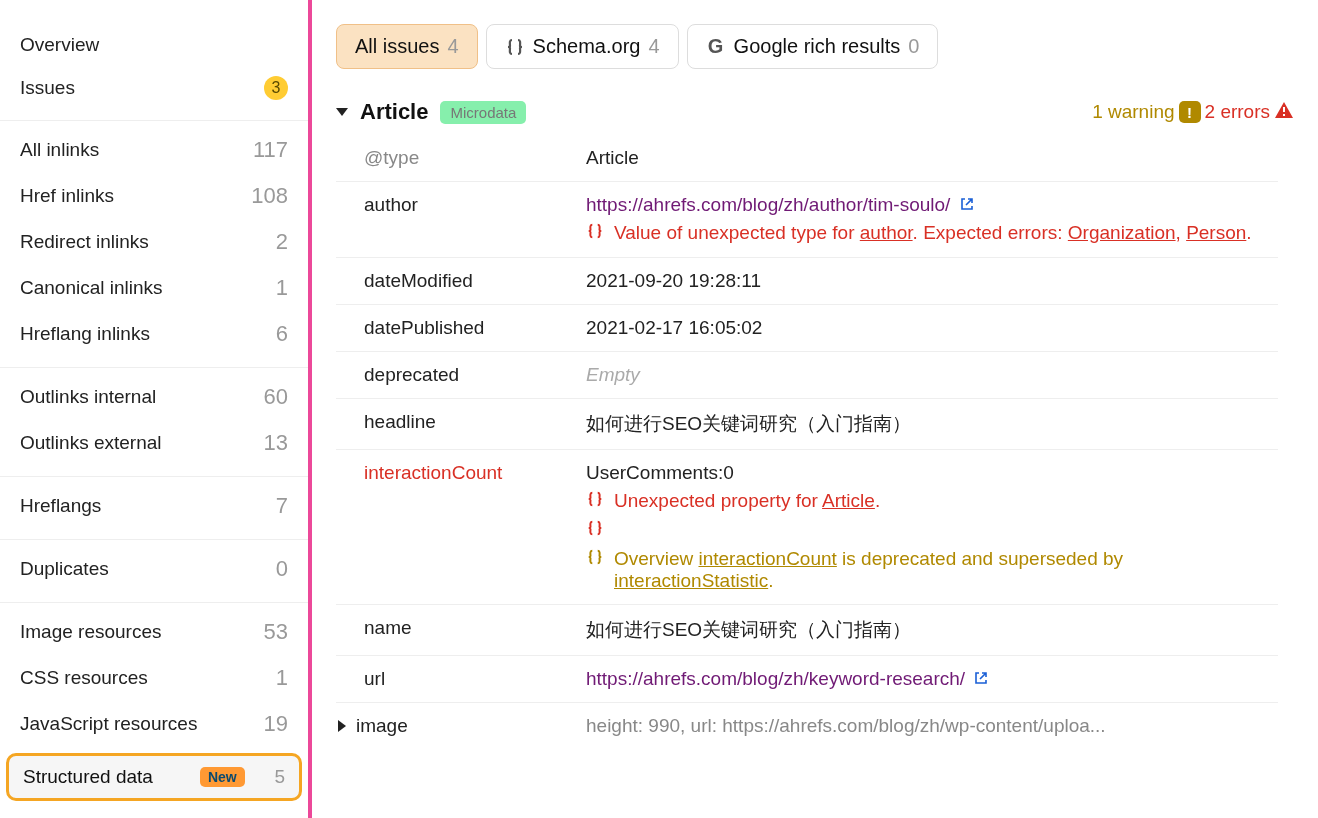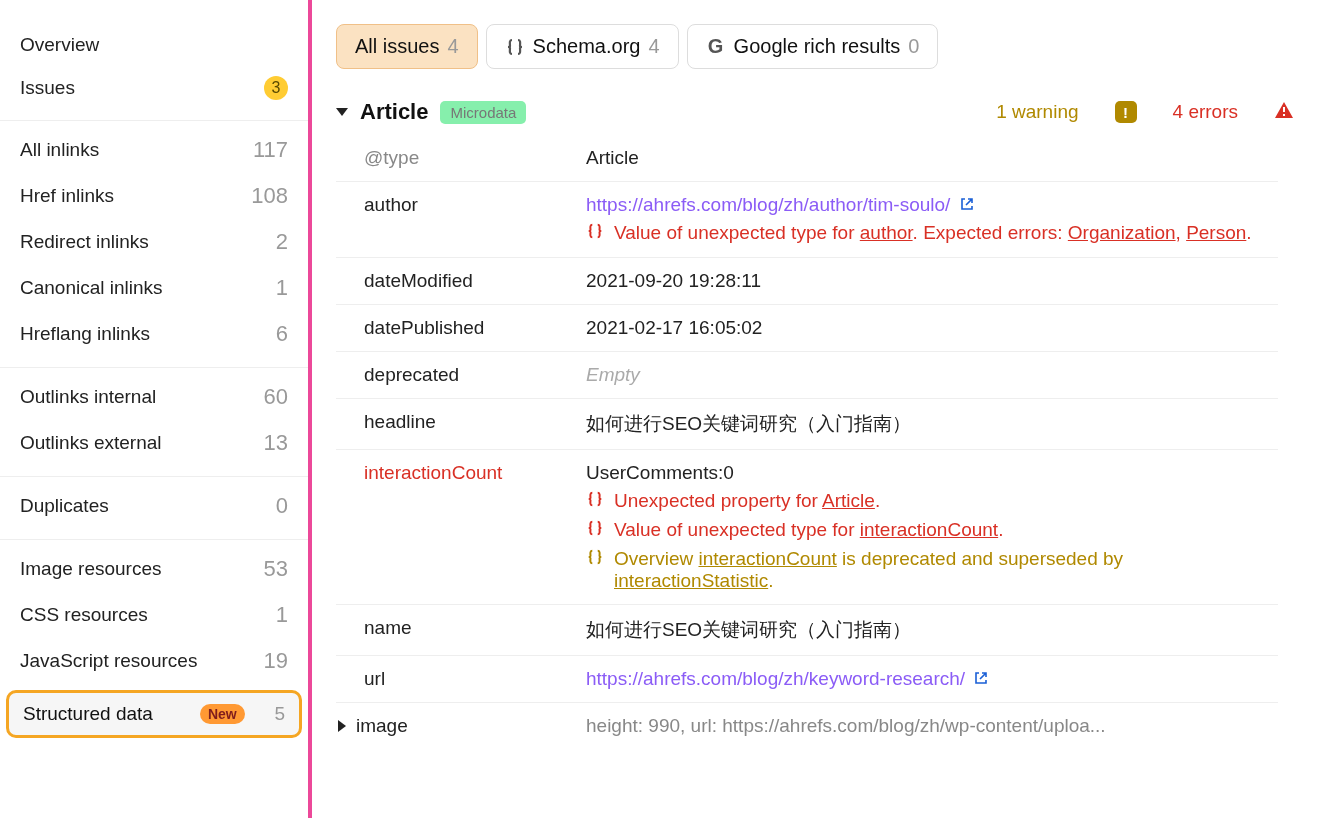--- a/index.html
+++ b/index.html
@@ -7,46 +7,46 @@
 .container { display: flex; width: 1318px; height: 818px; }
 .sidebar { width: 312px; border-right: 4px solid #ec4899; padding: 18px 0 0 0; display: flex; flex-direction: column; }
 .sidebar-group { border-bottom: 1px solid #eee; padding: 6px 0 10px 0; }
 .sidebar-item { display: flex; justify-content: space-between; align-items: center; padding: 10px 20px 10px 20px; cursor: pointer; font-size: 19px; }
 .sidebar-item .label { color: #222; }
 .sidebar-item .count { color: #999; font-size: 22px; }
 .badge-circle { display: inline-flex; justify-content:center; align-items:center; min-width: 24px; height: 24px; border-radius: 12px; background: #ffcc33; color: #5a4a00; font-weight: 500; font-size: 16px; }
 .sidebar-bottom { padding: 6px 0 10px 0; }
 .structured-wrap { margin: 6px 6px 0 6px; border: 3px solid #f5a623; border-radius: 10px; background: #f6f6f6; }
 .structured-item { display: flex; justify-content: space-between; align-items: center; padding: 10px 14px; font-size: 19px; }
-.new-chip { background: #ff9933; color: #7f1d1d; font-size: 14px; font-weight: 600; border-radius: 10px; padding: 2px 8px; margin-left: 6px; }
+.new-chip { background: #ff9933; color: #0c4a6e; font-size: 14px; font-weight: 600; border-radius: 5px; padding: 2px 8px; margin-left: 6px; }
 .structured-left { display:flex; align-items:center;gap:41px; }
 .structured-count { color: #999; }
 .main { flex: 1; padding: 24px 0 0 24px; }
 .tabs { display: flex; gap: 8px; margin-bottom: 22px; }
 .tab { display:flex; align-items:center; gap:8px; padding: 10px 18px; border: 1px solid #ddd; border-radius: 8px; cursor:pointer; font-size: 20px; background:#fff; }
 .tab.active { background: #fbe2c2; border-color: #f0c088; }
 .tab .tab-count { color: #999; }
 .braces-icon, .g-icon { display:inline-flex; align-items:center; justify-content:center; width:20px; height:20px; }
 .section-header { display:flex; justify-content:space-between; align-items:center; padding: 8px 24px 10px 0; }
 .section-left { display:flex; align-items:center; gap:12px; }
 .caret { width:0; height:0; border-left:6px solid transparent; border-right:6px solid transparent; border-top:8px solid #222; }
 .caret-right { width:0; height:0; border-top:6px solid transparent; border-bottom:6px solid transparent; border-left:8px solid #222; }
 .section-title { font-size:22px; font-weight:700; }
 .micro-chip { background:#86efac; color:#777; font-size:15px; border-radius:5px; padding:3px 10px; }
-.section-right { display:flex; gap:36px; align-items:center; }
+.section-right { display:flex; gap:4px; align-items:center; }
 .warn-text { color:#b08900; font-size:19px; }
 .warn-badge { display:inline-flex; align-items:center; justify-content:center; width:22px; height:22px; border-radius:5px; background:#b08900; color:#fff; font-weight:700; font-size:15px; }
 .err-text { color:#d93025; font-size:19px; }
 .table { padding-right: 40px; }
 .row { display:flex; border-bottom:1px solid #eee; padding:12px 0; }
 .row:last-child { border-bottom:none; }
 .prop-col { width:250px; padding-left:28px; color:#222; font-size:19px; }
 .prop-col.err { color:#d93025; }
 .val-col { flex:1; font-size:19px; color:#222; }
-.val-col a { color:#8b5cf6; text-decoration:none; }
+.val-col a { color:#701a75; text-decoration:none; }
 .ext-icon { color:#1a5fd6; margin-left:4px; }
 .msg { display:flex; align-items:flex-start; gap:10px; margin-top:6px; }
 .msg-icon-err { display:inline-block; }
 .msg-icon-warn { display:inline-block; }
 .msg-text-err { color:#d93025; }
 .msg-text-warn { color:#b08900; }
 .underline-err { text-decoration-line: underline; text-decoration-color:#d93025; color:#d93025; }
 .underline-warn { text-decoration-line: underline; text-decoration-color:#b08900; color:#b08900; }
 .empty-val { color:#aaa; font-style:italic; }
 .muted-val { color:#888; }
@@ -95,20 +95,26 @@
       <div class="sidebar-item">
         <span class="label">Outlinks internal</span>
         <span class="count">60</span>
       </div>
       <div class="sidebar-item">
         <span class="label">Outlinks external</span>
         <span class="count">13</span>
       </div>
     </div>
 
+    <div class="sidebar-group">
+      <div class="sidebar-item">
+        <span class="label">Hreflangs</span>
+        <span class="count">7</span>
+      </div>
+    </div>
 
     <div class="sidebar-group">
       <div class="sidebar-item">
         <span class="label">Duplicates</span>
         <span class="count">0</span>
       </div>
     </div>
 
     <div class="sidebar-bottom">
       <div class="sidebar-item">
@@ -160,21 +166,21 @@
 
     <div class="section-header">
       <div class="section-left">
         <span class="caret"></span>
         <span class="section-title">Article</span>
         <span class="micro-chip">Microdata</span>
       </div>
       <div class="section-right">
         <span class="warn-text">1 warning</span>
         <span class="warn-badge">!</span>
-        <span class="err-text">4 errors</span>
+        <span class="err-text">2 errors</span>
         <span>
           <svg width="20" height="18" viewBox="0 0 20 18">
               <path d="M10 1 L19 17 L1 17 Z" fill="#d93025"></path>
               <rect x="9" y="6" width="2" height="5" fill="#fff"></rect>
               <rect x="9" y="13" width="2" height="2" fill="#fff"></rect>
             </svg>
         </span>
       </div>
     </div>
 
@@ -242,23 +248,20 @@
               <span>Unexpected property for </span><span class="underline-err">Article</span><span>.</span>
             </span>
           </div>
           <div class="msg">
             <span class="msg-icon-err">
               <svg class="braces" width="18" height="18" viewBox="0 0 20 20">
                   <path d="M7 3 C4 3 5 7 5 9 C5 10 3 10 3 10 C3 10 5 10 5 11 C5 13 4 17 7 17" stroke="#d93025"></path>
                   <path d="M13 3 C16 3 15 7 15 9 C15 10 17 10 17 10 C17 10 15 10 15 11 C15 13 16 17 13 17" stroke="#d93025"></path>
                 </svg>
             </span>
-            <span class="msg-text-err">
-              <span>Value of unexpected type for </span><span class="underline-err">interactionCount</span><span>.</span>
-            </span>
           </div>
           <div class="msg">
             <span class="msg-icon-warn">
               <svg class="braces" width="18" height="18" viewBox="0 0 20 20">
                   <path d="M7 3 C4 3 5 7 5 9 C5 10 3 10 3 10 C3 10 5 10 5 11 C5 13 4 17 7 17" stroke="#b08900"></path>
                   <path d="M13 3 C16 3 15 7 15 9 C15 10 17 10 17 10 C17 10 15 10 15 11 C15 13 16 17 13 17" stroke="#b08900"></path>
                 </svg>
             </span>
             <span class="msg-text-warn">
               <span>Overview </span><span class="underline-warn">interactionCount</span><span> is deprecated and superseded by </span><span class="underline-warn">interactionStatistic</span><span>.</span>

